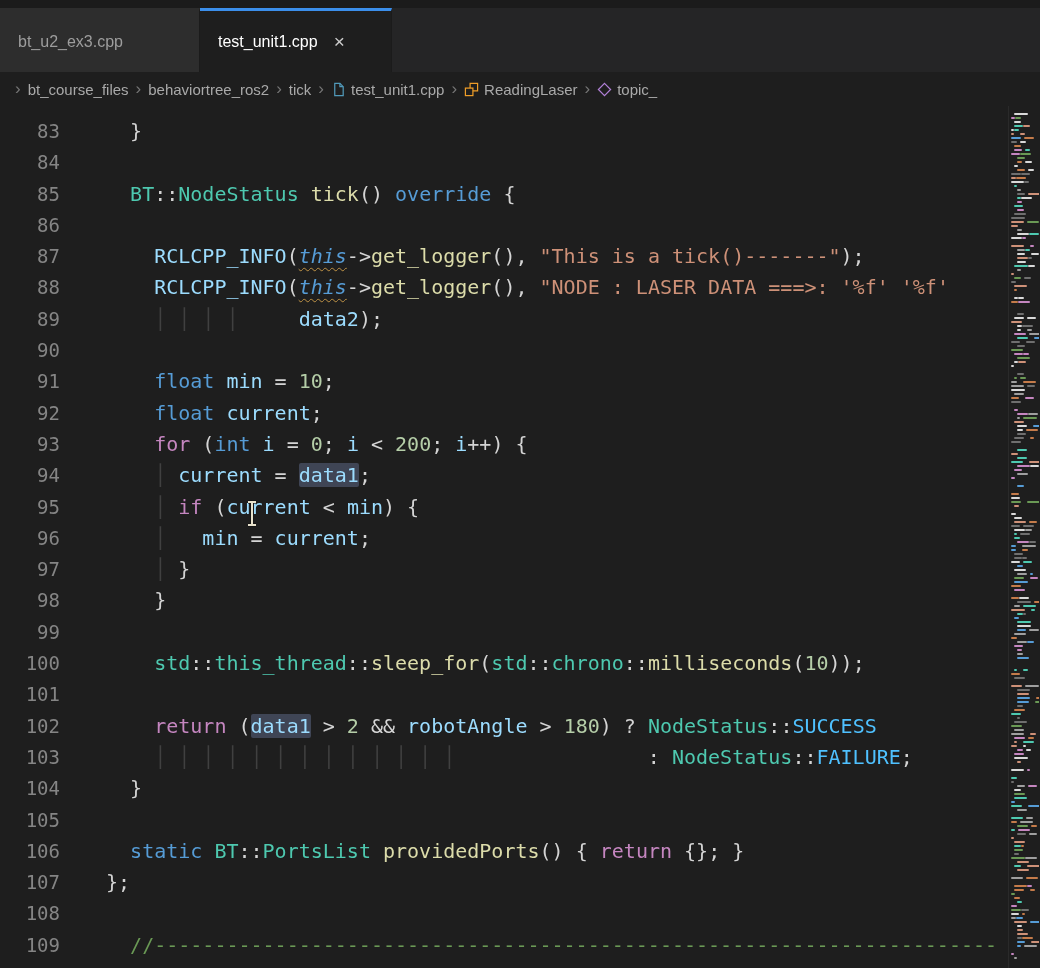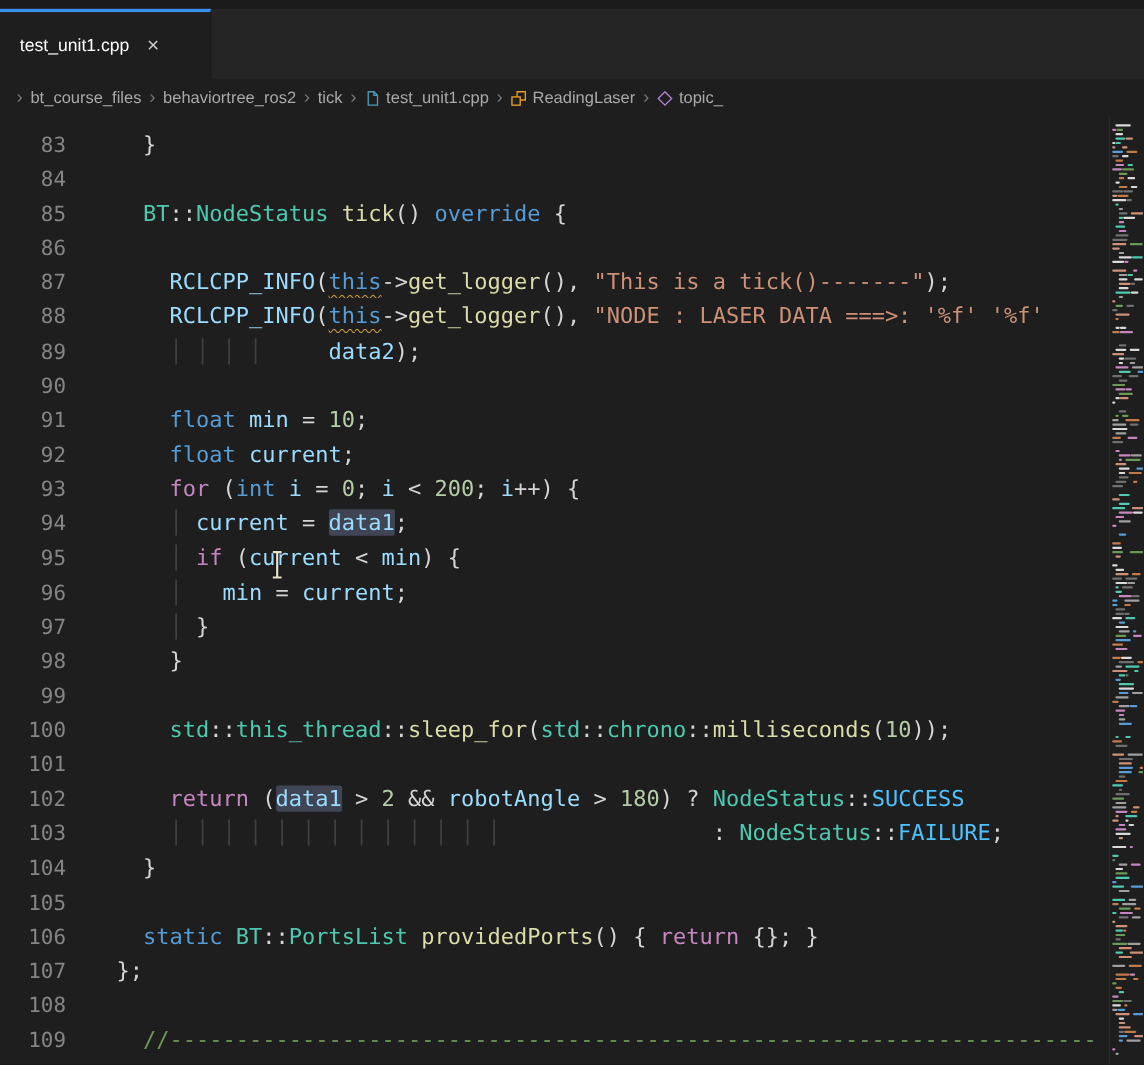--- a/index.html
+++ b/index.html
@@ -47,40 +47,43 @@
   .tok-fn   { color:var(--fn); }
   .tok-str  { color:var(--str); }
   .tok-num  { color:var(--num); }
   .tok-var  { color:var(--var); }
   .tok-const{ color:var(--const); }
   .tok-cm   { color:var(--cm); }
   .tok-gd   { color:var(--gd); }
   .hl { background:var(--hl); border-radius:2px; }
   .sq {
     text-decoration:underline; text-decoration-style:wavy;
-    text-decoration-color:#bd9145; text-decoration-thickness:1px; text-underline-offset:4px;
+    text-decoration-color:#bd9145; text-decoration-thickness:1px; text-underline-offset:4px;font-style:italic;
   }
   
   .minimap {
     position:absolute; top:0; right:0; bottom:0; width:32px;
     background:var(--bg); border-left:1px solid #2a2a2a; padding:6px 1px 0 2px; overflow:hidden;
   }
   .mm-row { height:4px; white-space:nowrap; overflow:hidden; }
   .mm-bar { display:inline-block; height:2px; border-radius:1px; vertical-align:top; margin-top:1px; }
   
   .ibeam { position:absolute; left:246px; top:394px; width:12px; height:27px; pointer-events:none; }
 </style>
 </head>
 <body>
 
 <div class="app">
 
   <div class="top-strip"></div>
 
   <div class="tabbar">
+    <div class="tab inactive">
+      <span>bt_u2_ex3.cpp</span>
+    </div>
     <div class="tab active">
       <span>test_unit1.cpp</span>
       <span class="close">×</span>
     </div>
   </div>
 
   <div class="breadcrumbs" id="breadcrumbs">
       <span class="crumb-sep">›</span>
       <span class="crumb">
         <span>bt_course_files</span>

